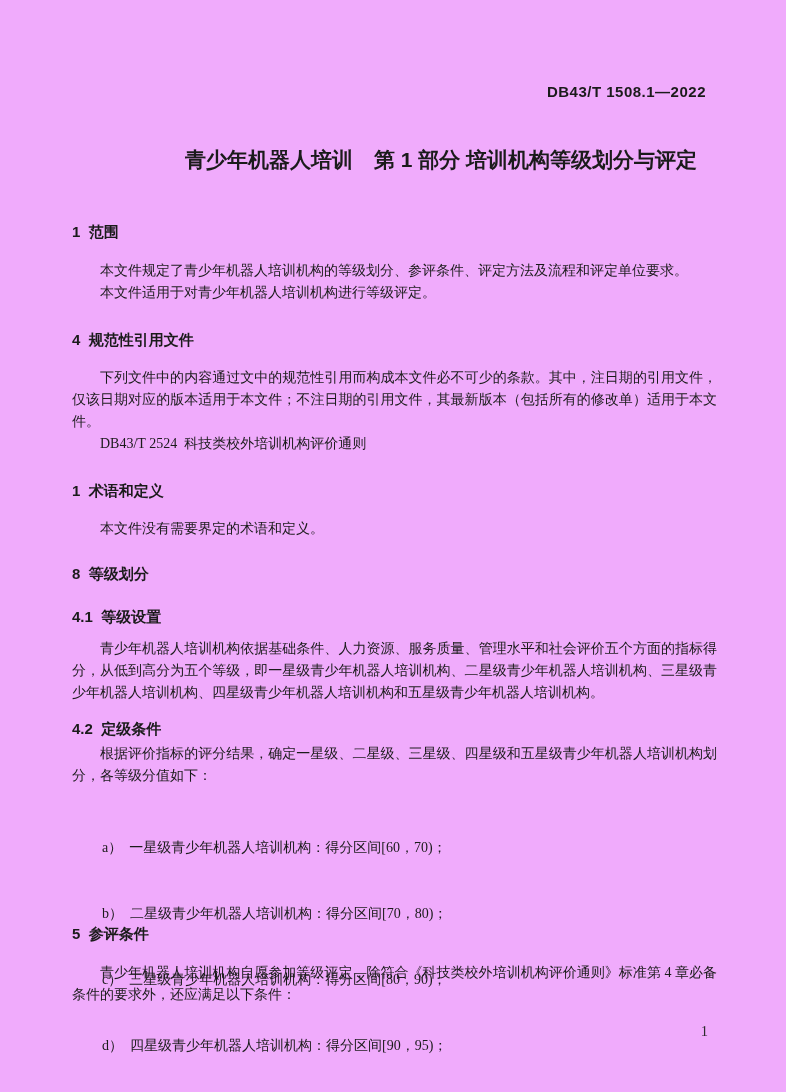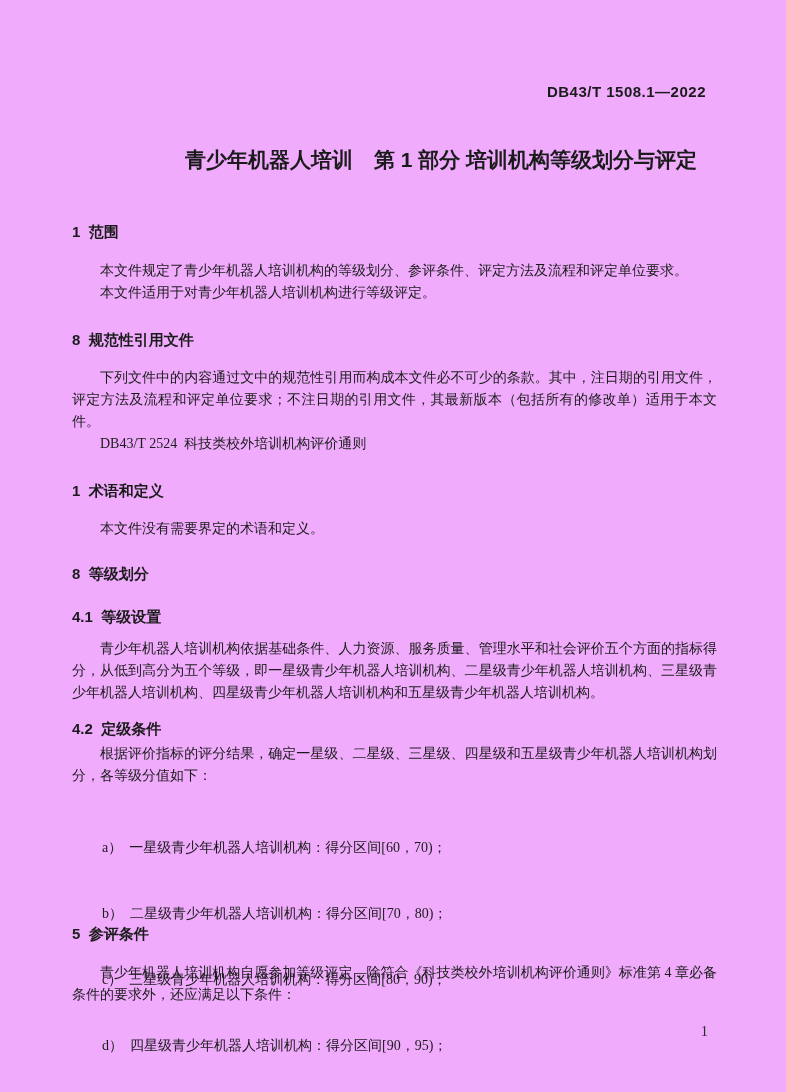--- a/index.html
+++ b/index.html
@@ -81,22 +81,22 @@
 <div class="page">
 
   <div class="abs doc-code">DB43/T 1508.1—2022</div>
 
   <div class="abs doc-title">青少年机器人培训　第 1 部分 培训机构等级划分与评定</div>
 
   <div class="abs blk h" style="top:224px">1  范围</div>
   <div class="abs blk p" style="top:282px">本文件适用于对青少年机器人培训机构进行等级评定。</div>
   <div class="abs blk p" style="top:260px">本文件规定了青少年机器人培训机构的等级划分、参评条件、评定方法及流程和评定单位要求。</div>
 
-  <div class="abs blk h" style="top:332px">8  规范性引用文件</div>
-  <div class="abs blk p" style="top:367px">下列文件中的内容通过文中的规范性引用而构成本文件必不可少的条款。其中，注日期的引用文件，评定方法及流程和评定单位要求；不注日期的引用文件，其最新版本（包括所有的修改单）适用于本文件。</div>
+  <div class="abs blk h" style="top:332px">4  规范性引用文件</div>
+  <div class="abs blk p" style="top:367px">下列文件中的内容通过文中的规范性引用而构成本文件必不可少的条款。其中，注日期的引用文件，仅该日期对应的版本适用于本文件；不注日期的引用文件，其最新版本（包括所有的修改单）适用于本文件。</div>
   <div class="abs blk p" style="top:433px">DB43/T 2524  科技类校外培训机构评价通则</div>
 
   <div class="abs blk h" style="top:483px">1  术语和定义</div>
   <div class="abs blk p" style="top:518px">本文件没有需要界定的术语和定义。</div>
 
   <div class="abs blk h" style="top:566px">8  等级划分</div>
 
   <div class="abs blk h" style="top:609px">4.1  等级设置</div>
   <div class="abs blk p" style="top:638px">青少年机器人培训机构依据基础条件、人力资源、服务质量、管理水平和社会评价五个方面的指标得分，从低到高分为五个等级，即一星级青少年机器人培训机构、二星级青少年机器人培训机构、三星级青少年机器人培训机构、四星级青少年机器人培训机构和五星级青少年机器人培训机构。</div>
 

